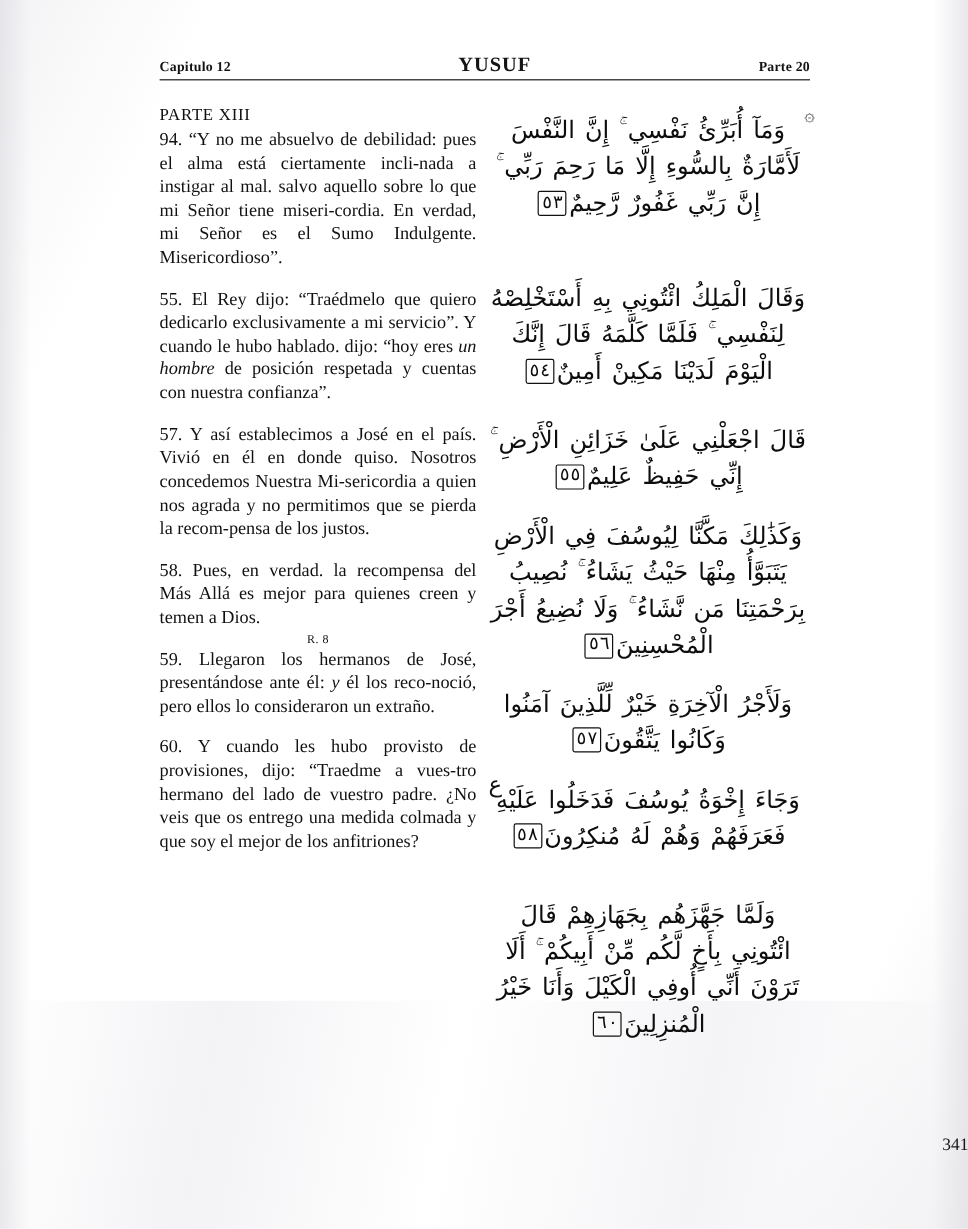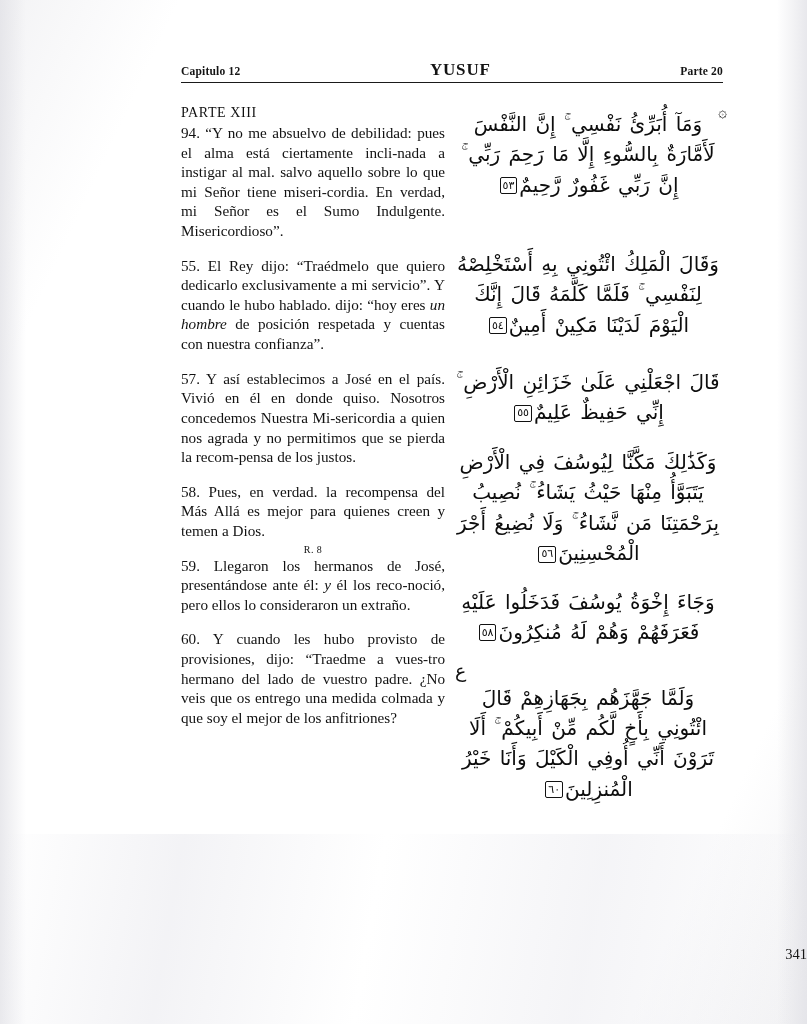--- a/index.html
+++ b/index.html
@@ -42,23 +42,22 @@
   .scan-edge-r {
     position: absolute;
     right: 0; top: 0; bottom: 0; width: 30px;
     background: linear-gradient(270deg, rgba(226,226,231,0.8), rgba(255,255,255,0));
     pointer-events: none;
   }
 
   .content {
     position: absolute;
     left: 133px;
-    top: 60px;
+    top: 44px;
     width: 542px;
-    margin-left: 48px;
   }
 
   
   .runhead {
     display: flex;
     align-items: baseline;
     justify-content: space-between;
     font-family: "Liberation Serif", "DejaVu Serif", serif;
     font-weight: bold;
     font-size: 11.5px;
@@ -134,22 +133,22 @@
   .ar-b3 { margin-top: 22px; min-height: 62px; }
   .ar-b4 { margin-top: 16px; min-height: 118px; }
   .ar-b5 { margin-top: 18px; min-height: 62px; }
   .ar-b6 { margin-top: 12px; min-height: 62px; }
   .ar-b7 { margin-top: 34px; min-height: 118px; }
 
   .ayah-mark {
     display: inline-block;
     border: 1.4px solid #111;
     border-radius: 2px;
-    font-family: Liberation Sans, sans-serif;
-    font-size: 11px;
+    font-family: Liberation Mono, monospace;
+    font-size: 15px;
     line-height: 1;
     padding: 1.5px 2px 2.5px 2px;
     vertical-align: 3px;
     margin: 0 2px;
   }
 
   .juz-mark {
     position: absolute;
     right: -4px;
     top: -2px;
@@ -218,20 +217,23 @@
         </div>
         <div class="verse-ar ar-b2">
           <span>وَقَالَ الْمَلِكُ ائْتُونِي بِهِ أَسْتَخْلِصْهُ لِنَفْسِي ۚ فَلَمَّا كَلَّمَهُ قَالَ إِنَّكَ الْيَوْمَ لَدَيْنَا مَكِينْ أَمِينٌ</span><span class="ayah-mark">٥٤</span>
         </div>
         <div class="verse-ar ar-b3">
           <span>قَالَ اجْعَلْنِي عَلَىٰ خَزَائِنِ الْأَرْضِ ۚ إِنِّي حَفِيظٌ عَلِيمٌ</span><span class="ayah-mark">٥٥</span>
         </div>
         <div class="verse-ar ar-b4">
           <span>وَكَذَٰلِكَ مَكَّنَّا لِيُوسُفَ فِي الْأَرْضِ يَتَبَوَّأُ مِنْهَا حَيْثُ يَشَاءُ ۚ نُصِيبُ بِرَحْمَتِنَا مَن نَّشَاءُ ۚ وَلَا نُضِيعُ أَجْرَ الْمُحْسِنِينَ</span><span class="ayah-mark">٥٦</span>
         </div>
+        <div class="verse-ar ar-b5">
+          <span>وَلَأَجْرُ الْآخِرَةِ خَيْرٌ لِّلَّذِينَ آمَنُوا وَكَانُوا يَتَّقُونَ</span><span class="ayah-mark">٥٧</span>
+        </div>
         <div class="verse-ar ar-b6">
           <span>وَجَاءَ إِخْوَةُ يُوسُفَ فَدَخَلُوا عَلَيْهِ فَعَرَفَهُمْ وَهُمْ لَهُ مُنكِرُونَ</span><span class="ayah-mark">٥٨</span>
         </div>
         <div class="verse-ar ar-b7">
           <span>وَلَمَّا جَهَّزَهُم بِجَهَازِهِمْ قَالَ ائْتُونِي بِأَخٍ لَّكُم مِّنْ أَبِيكُمْ ۚ أَلَا تَرَوْنَ أَنِّي أُوفِي الْكَيْلَ وَأَنَا خَيْرُ الْمُنزِلِينَ</span><span class="ayah-mark">٦٠</span>
         </div>
       </div>
 
     </div>
   </div>

